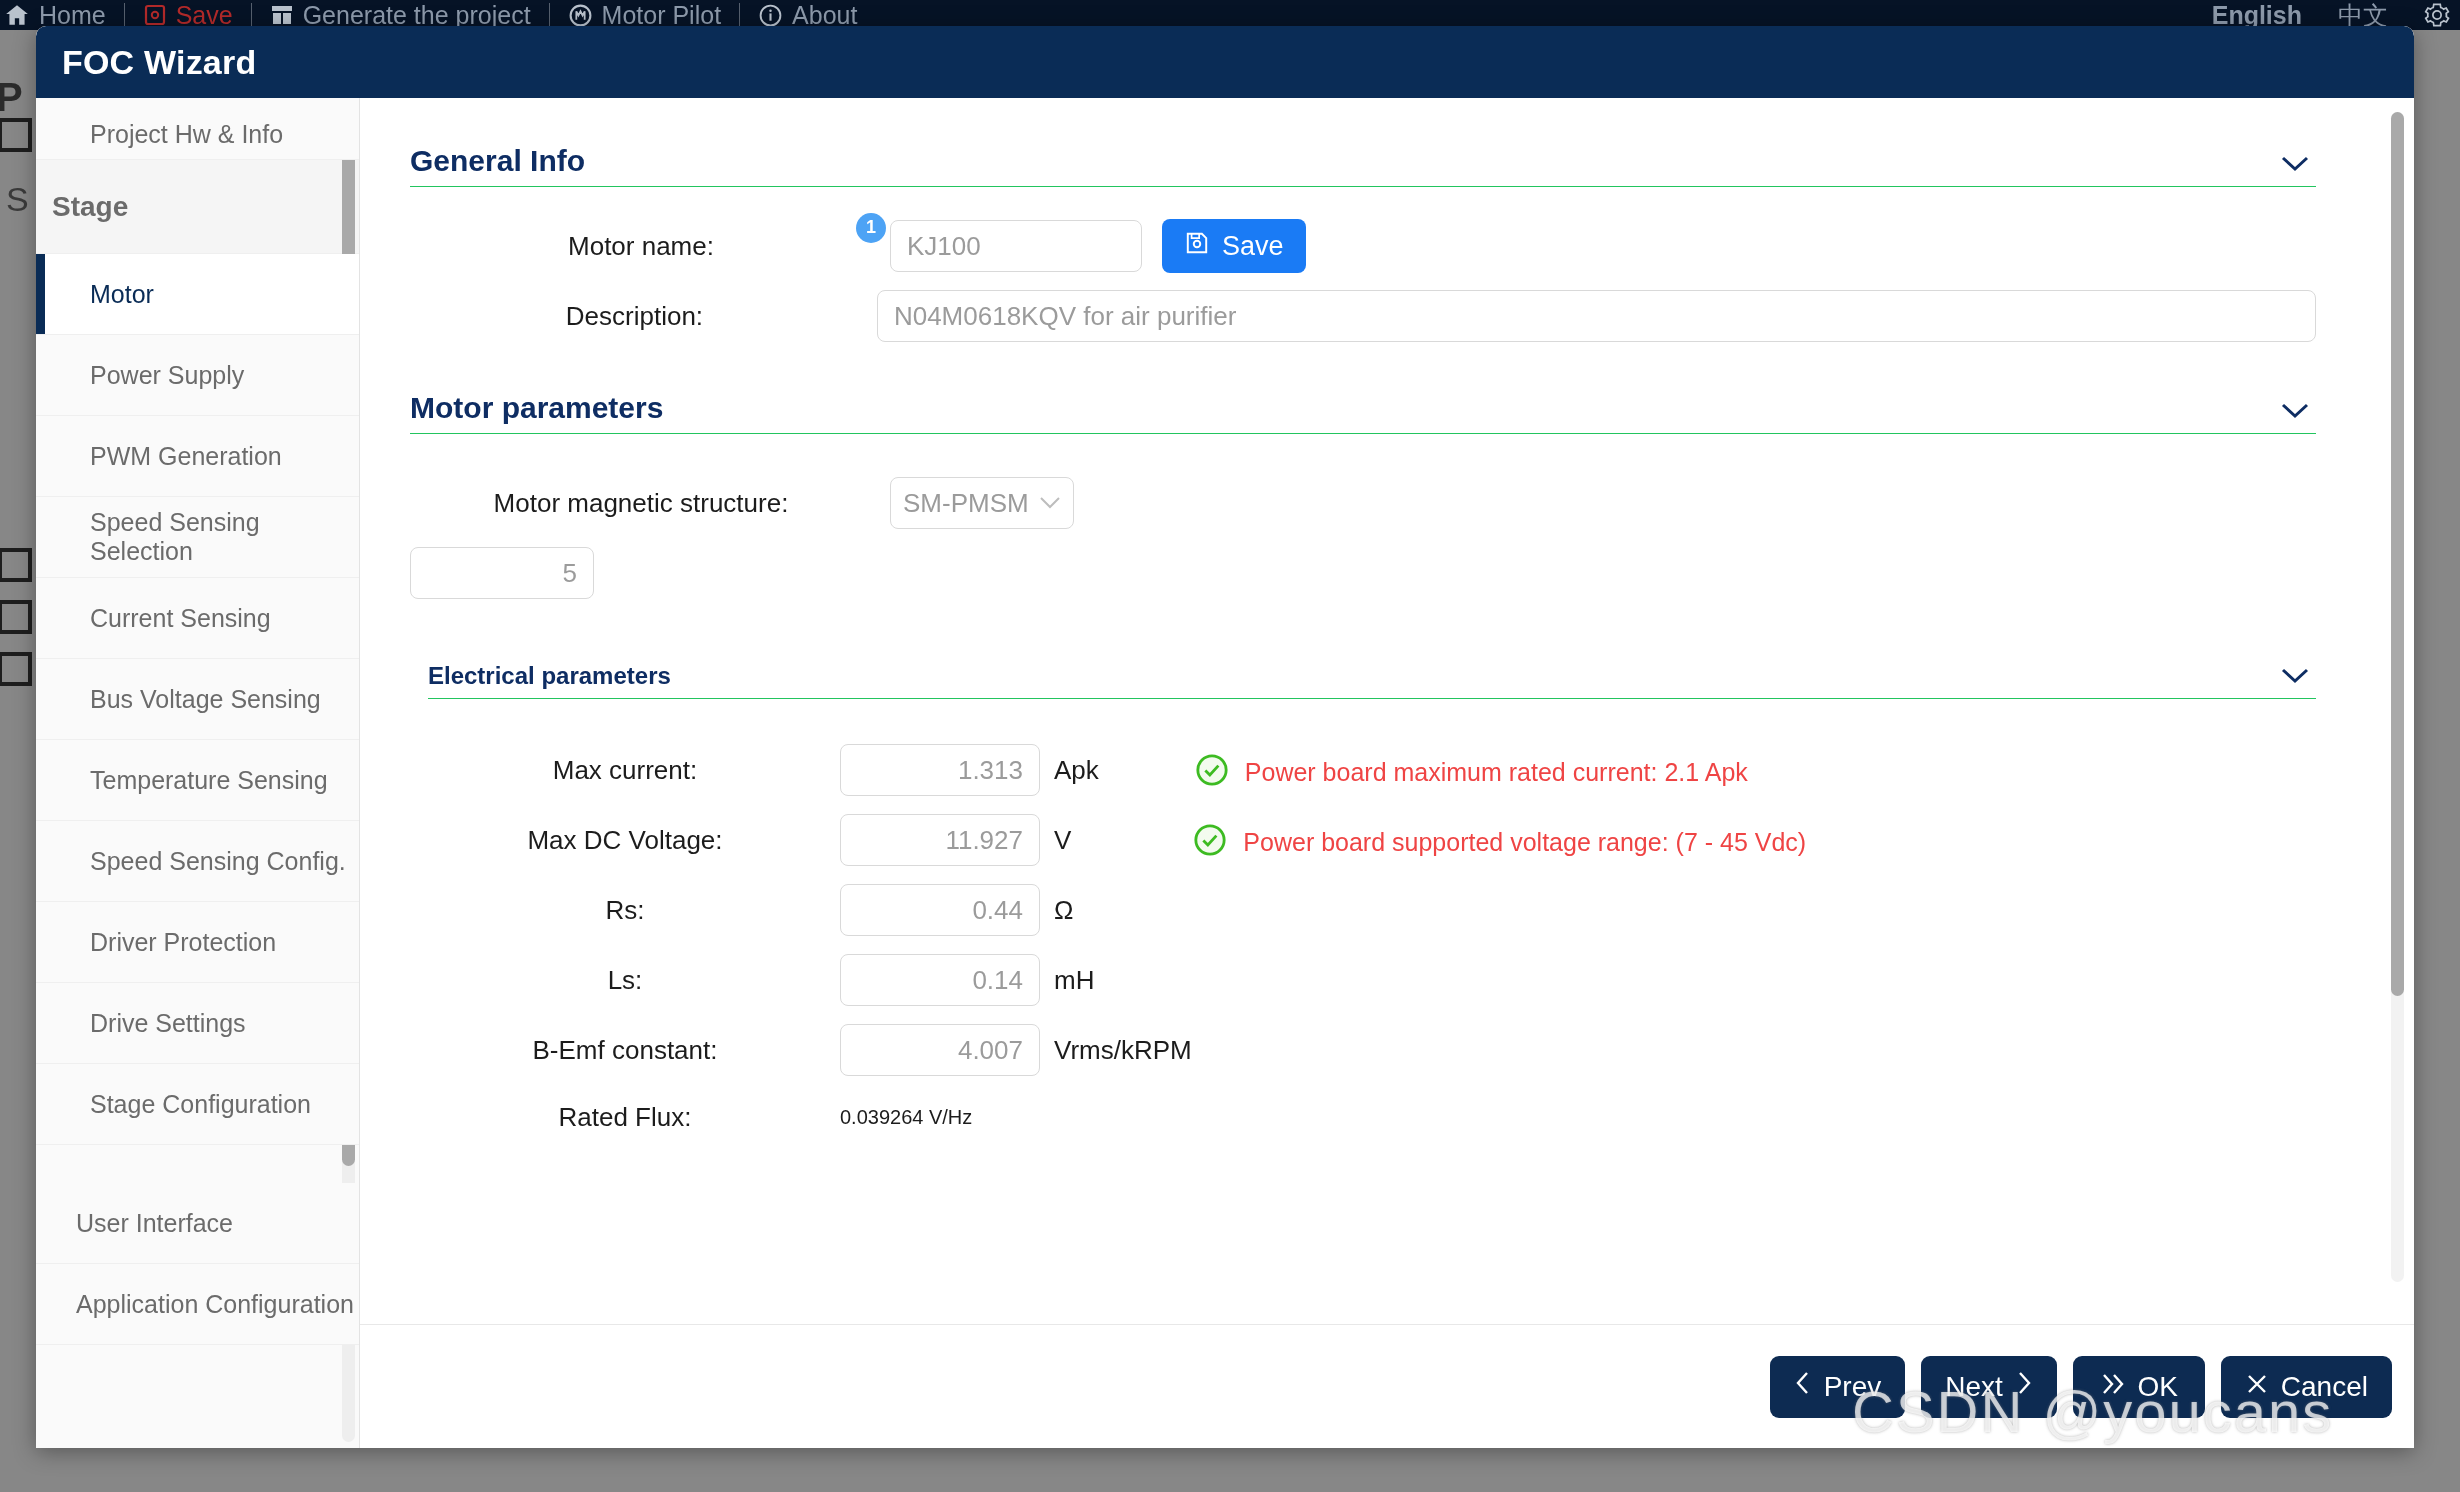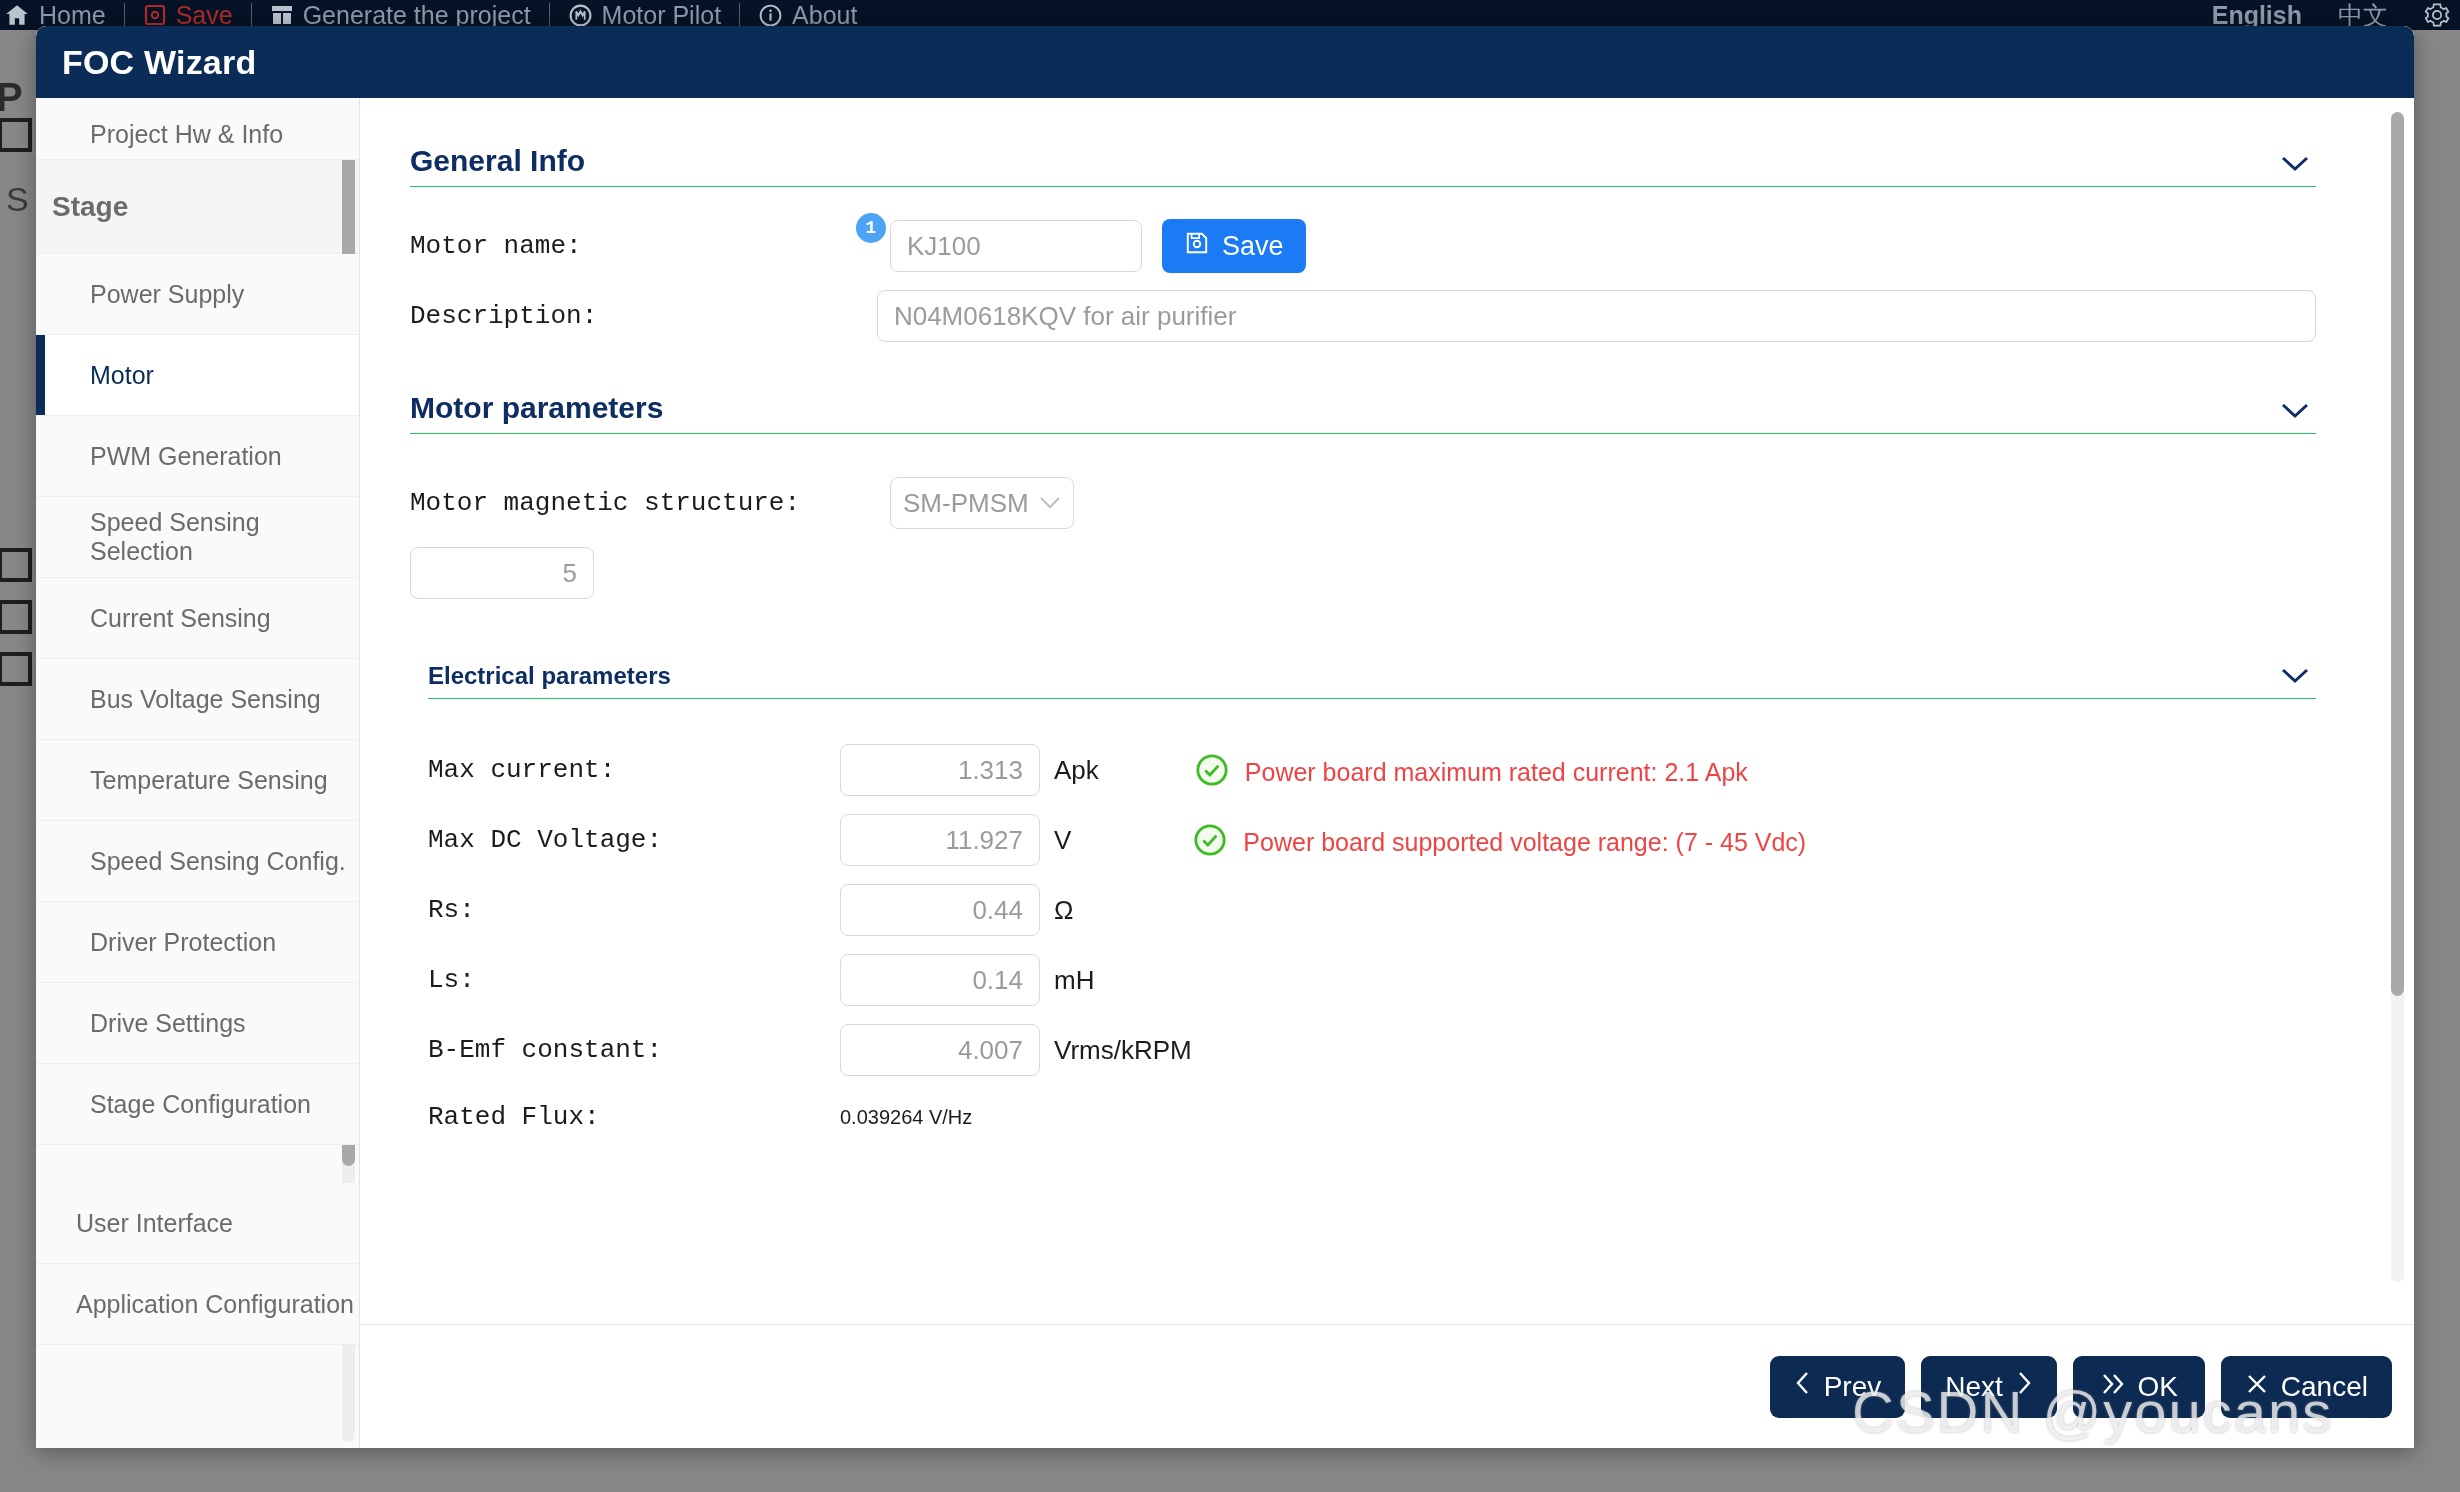--- a/index.html
+++ b/index.html
@@ -94,22 +94,22 @@
     display:flex;align-items:flex-end;justify-content:space-between;
     border-bottom:1px solid #22c55e;padding-bottom:8px;
   }
   .sec-title{color:#0e2d63;font-size:30px;font-weight:bold;}
   .sec-title.sub{font-size:24px;}
   .chev{color:#0e2d63;font-size:28px;line-height:1;padding-right:6px;}
 
   .rows{margin-top:24px;}
   .row{display:flex;align-items:center;height:70px;}
   .lab{
-    width:480px;text-align:left;padding-right:18px;color:#1c1c1c;font-size:26px;
-    position:relative;box-sizing:border-box;font-family:Liberation Mono, monospace;
+    width:480px;text-align:center;padding-right:18px;color:#1c1c1c;font-size:26px;
+    position:relative;box-sizing:border-box;
   }
   .badge{
     position:absolute;right:4px;top:-18px;width:30px;height:30px;border-radius:50%;
     background:#4da3f5;color:#fff;font-size:18px;font-weight:bold;
     display:flex;align-items:center;justify-content:center;
   }
   .fld{
     height:52px;border:1px solid #d9d9d9;border-radius:8px;background:#fff;
     display:flex;align-items:center;color:#9b9b9b;font-size:26px;box-sizing:border-box;
   }
@@ -248,25 +248,25 @@
         <div class="side-scroll"></div>
 
         <div class="side-item top">
           <span>Project Hw &amp; Info</span>
         </div>
 
         <div class="side-head">
           <span>Stage</span>
         </div>
 
-        <div class="side-item">
-          <span>Power Supply</span>
-        </div>
         <div class="side-item active">
           <span>Motor</span>
+        </div>
+        <div class="side-item">
+          <span>Power Supply</span>
         </div>
         <div class="side-item">
           <span>PWM Generation</span>
         </div>
         <div class="side-item">
           <span>Speed Sensing Selection</span>
         </div>
         <div class="side-item">
           <span>Current Sensing</span>
         </div>

